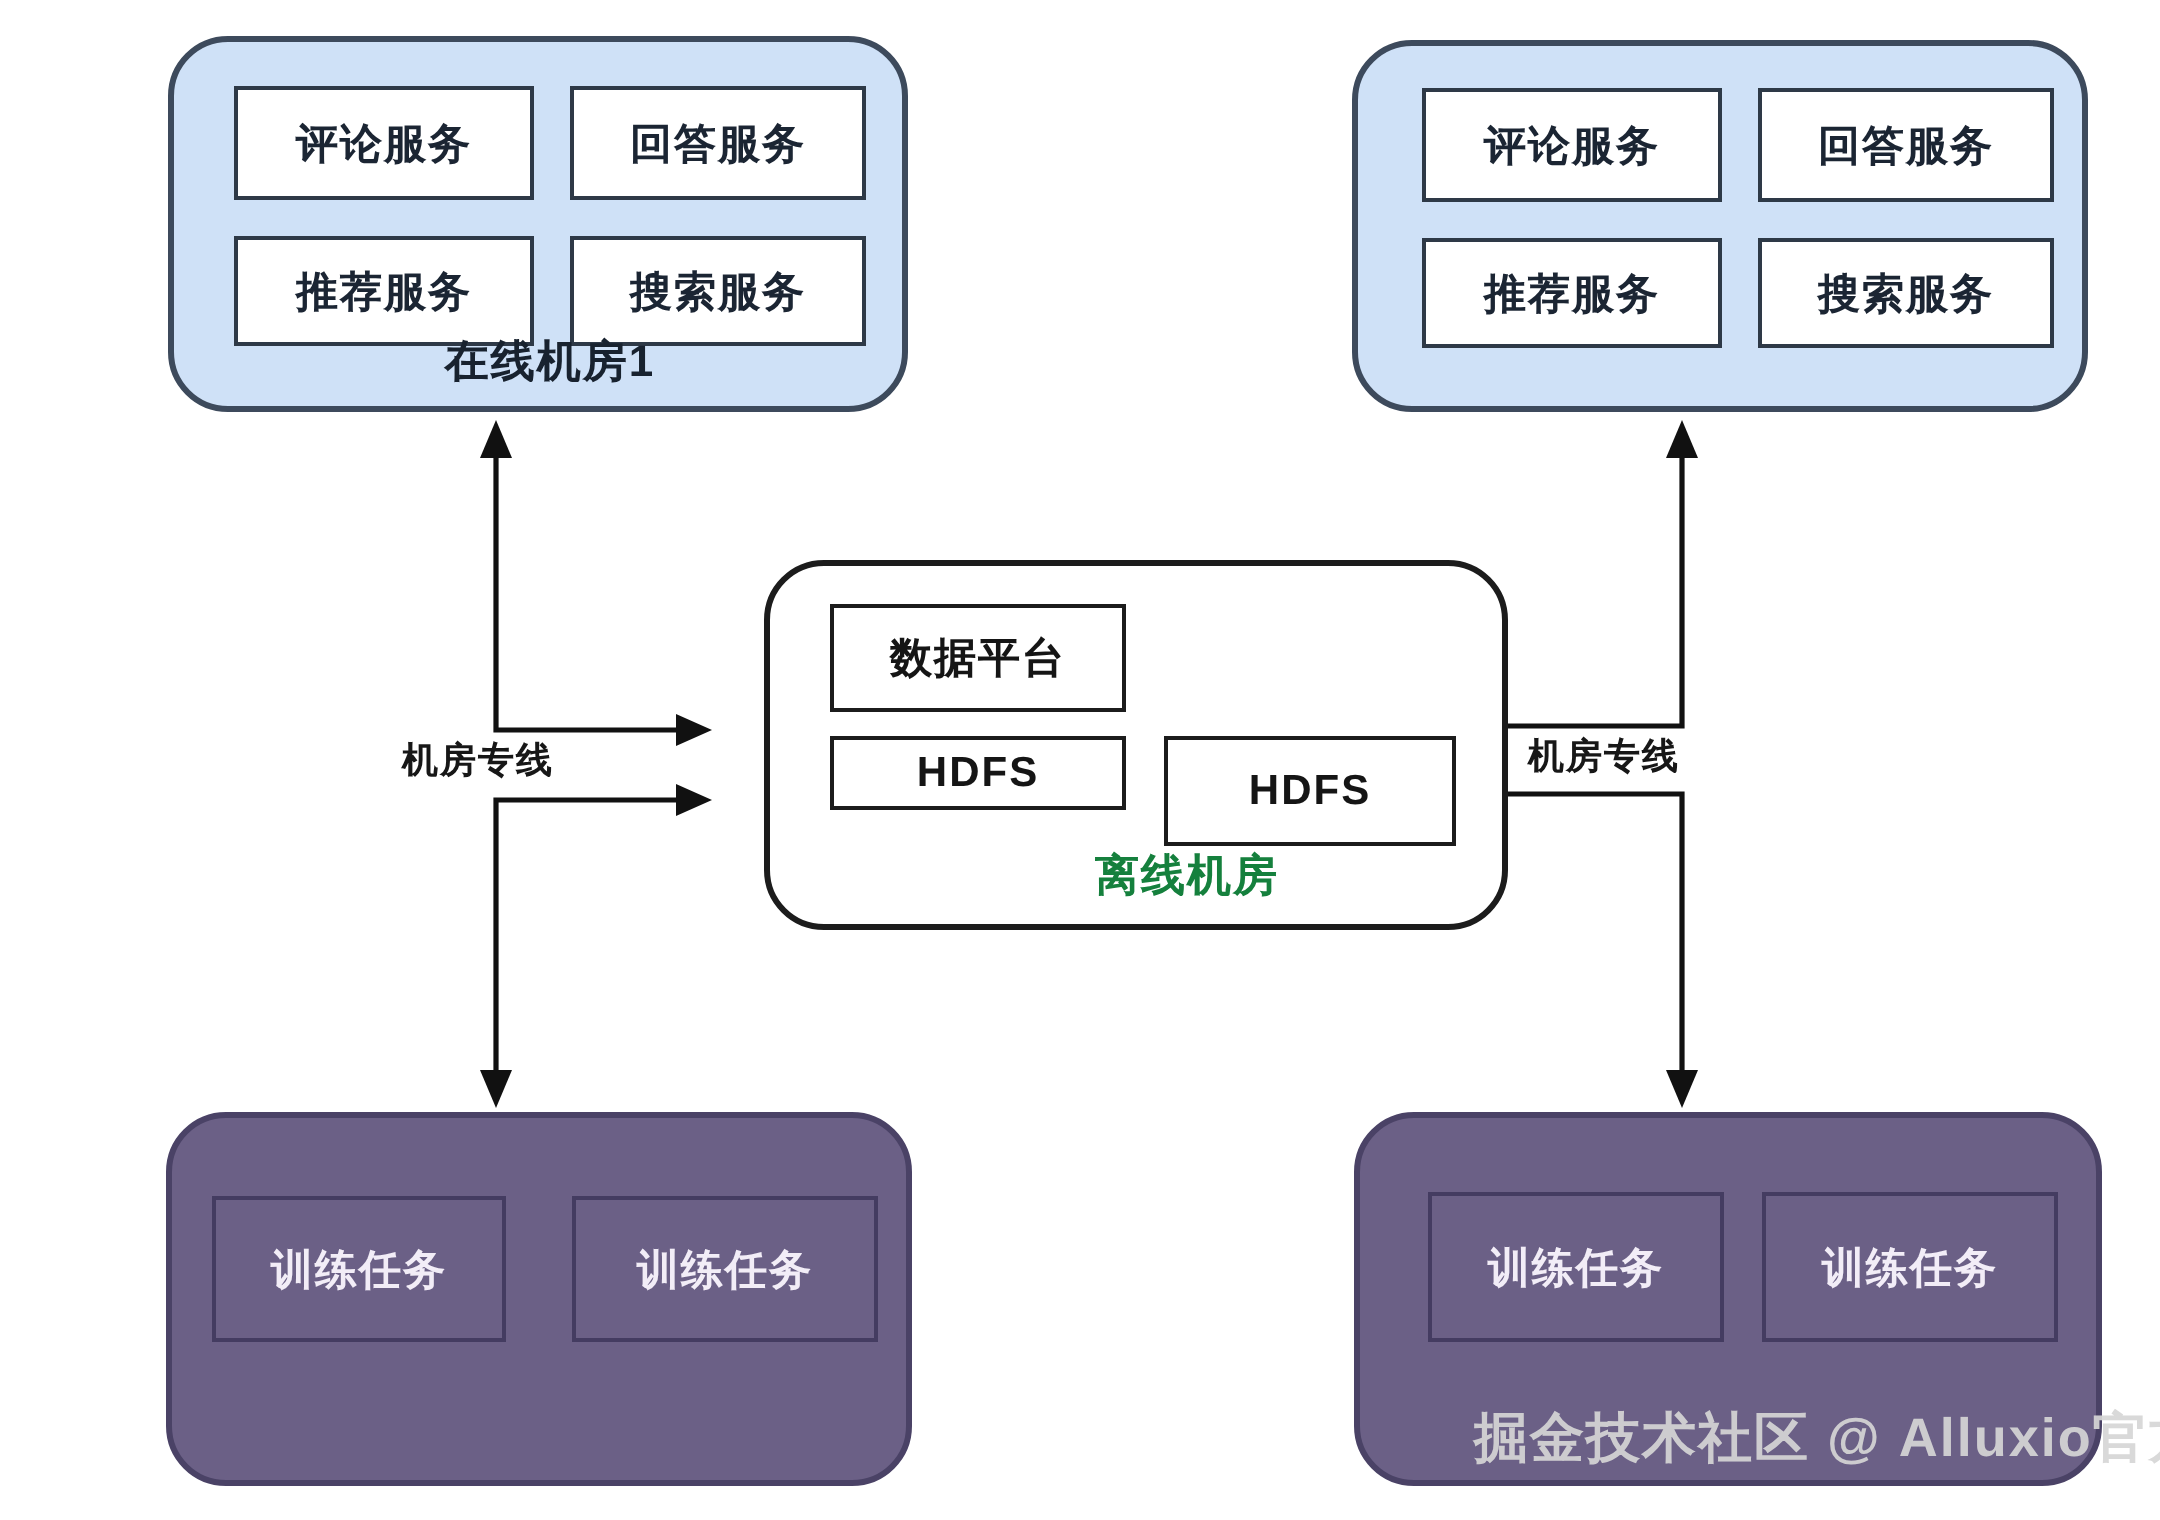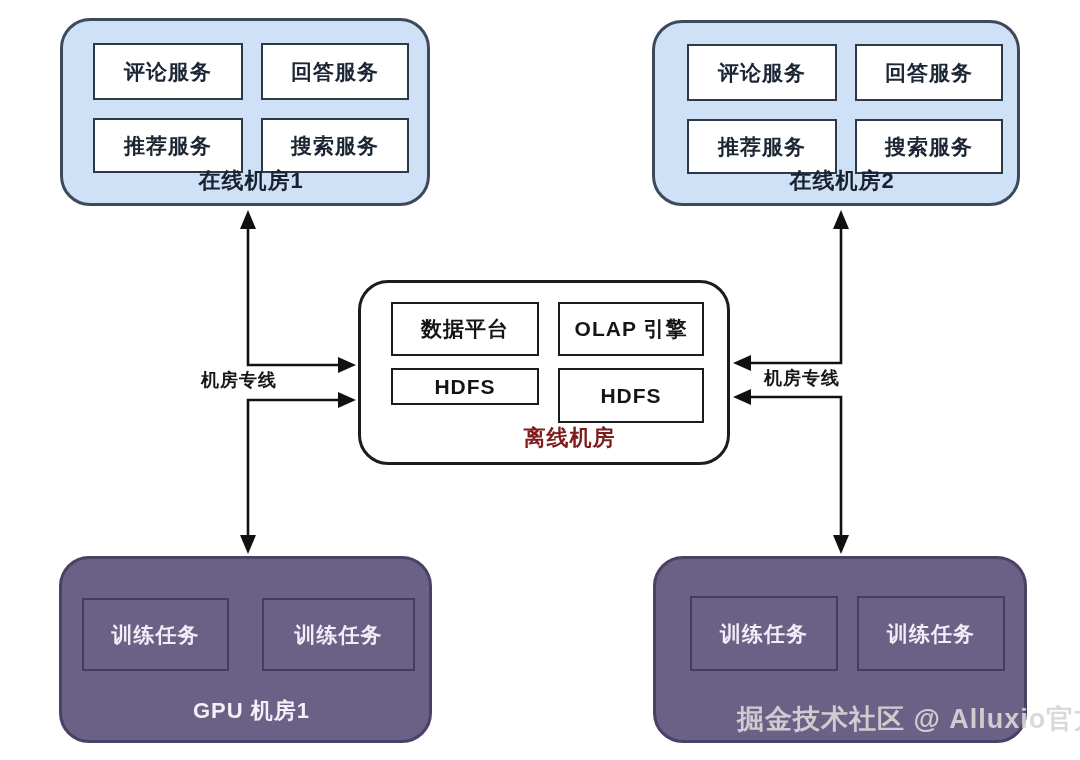--- a/index.html
+++ b/index.html
@@ -11,20 +11,21 @@
     height: 760px;
     background: #ffffff;
     overflow: hidden;
   }
 
   
   .dc {
     position: absolute;
     border-radius: 30px;
     box-sizing: border-box;
+    margin-left: 24px;
   }
   .dc.online {
     background: var(--online-fill, #cfe1f7);
     border: 3px solid var(--online-border, #3d4a5c);
   }
   .dc.offline {
     background: #ffffff;
     border: 3px solid var(--offline-border, #1c1c1c);
   }
   .dc.gpu {
@@ -61,21 +62,21 @@
   .dc-title {
     position: absolute;
     left: 12px;
     right: 0;
     text-align: center;
     font-size: 22px;
     font-weight: 600;
     letter-spacing: 1px;
   }
   .online .dc-title { bottom: 7px; color: #18222f; }
-  .offline .dc-title { bottom: 9px; color: #7f1d1d; padding-left: 39px; }
+  .offline .dc-title { bottom: 9px; color: #15803d; padding-left: 39px; }
   .gpu .dc-title { bottom: 14px; color: #f4eff8; }
 
   
   #connectors {
     position: absolute;
     left: 0; top: 0;
     width: 1080px;
     height: 760px;
   }
   #connectors path, #connectors line, #connectors polyline {
@@ -147,35 +148,32 @@
     <div class="innerbox" style="left:30px; top:97px; width:150px; height:55px;">推荐服务</div>
     <div class="innerbox" style="left:198px; top:97px; width:148px; height:55px;">搜索服务</div>
     <div class="dc-title">在线机房1</div>
   </div>
 
   <div class="dc online" style="left:652px; top:20px; width:368px; height:186px;">
     <div class="innerbox" style="left:32px; top:21px; width:150px; height:57px;">评论服务</div>
     <div class="innerbox" style="left:200px; top:21px; width:148px; height:57px;">回答服务</div>
     <div class="innerbox" style="left:32px; top:96px; width:150px; height:55px;">推荐服务</div>
     <div class="innerbox" style="left:200px; top:96px; width:148px; height:55px;">搜索服务</div>
-    <div class="dc-title">在线机房2</div>
   </div>
 
   <div class="dc offline" style="left:358px; top:280px; width:372px; height:185px;">
     <div class="innerbox" style="left:30px; top:19px; width:148px; height:54px;">数据平台</div>
-    <div class="innerbox" style="left:197px; top:19px; width:146px; height:54px;">OLAP 引擎</div>
     <div class="innerbox" style="left:30px; top:85px; width:148px; height:37px;">HDFS</div>
     <div class="innerbox" style="left:197px; top:85px; width:146px; height:55px;">HDFS</div>
     <div class="dc-title">离线机房</div>
   </div>
 
   <div class="dc gpu" style="left:59px; top:556px; width:373px; height:187px;">
     <div class="innerbox" style="left:20px; top:39px; width:147px; height:73px;">训练任务</div>
     <div class="innerbox" style="left:200px; top:39px; width:153px; height:73px;">训练任务</div>
-    <div class="dc-title">GPU 机房1</div>
   </div>
 
   <div class="dc gpu" style="left:653px; top:556px; width:374px; height:187px;">
     <div class="innerbox" style="left:34px; top:37px; width:148px; height:75px;">训练任务</div>
     <div class="innerbox" style="left:201px; top:37px; width:148px; height:75px;">训练任务</div>
   </div>
 
   <div class="edge-label" style="left:180px; top:368px; width:118px;">机房专线</div>
   <div class="edge-label" style="left:753px; top:366px; width:98px;">机房专线</div>
 

